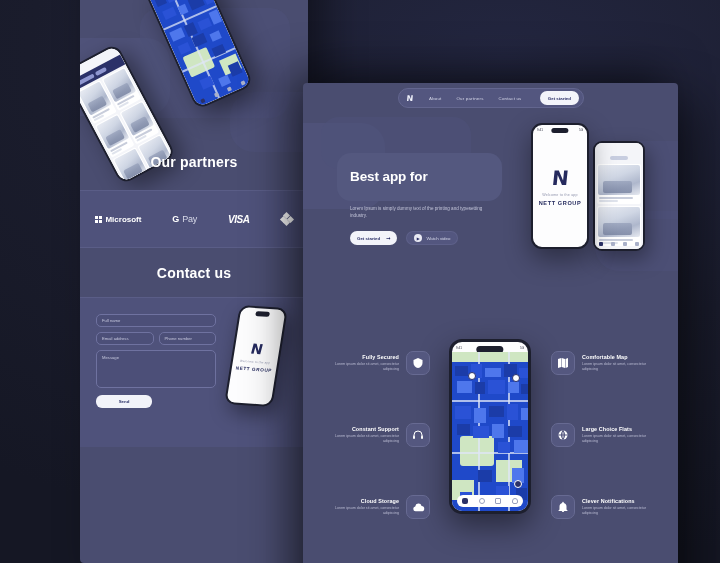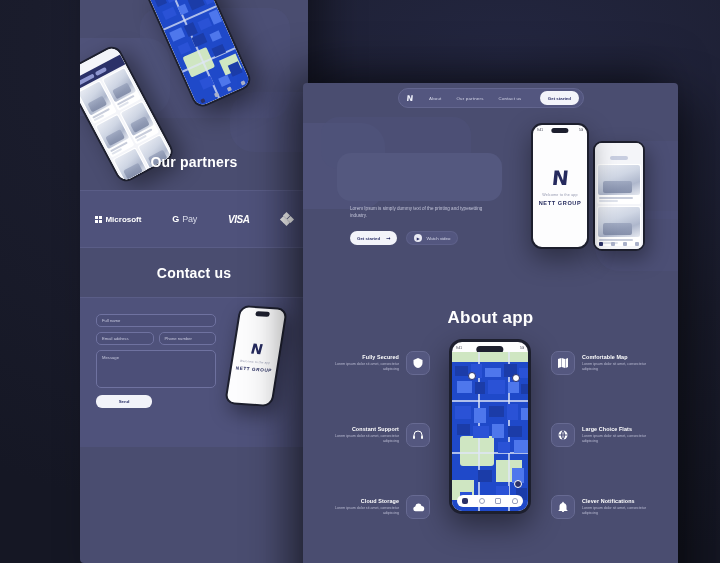--- a/index.html
+++ b/index.html
@@ -415,20 +415,21 @@
       <div class="nav-links">
         <a href="#">About</a>
         <a href="#">Our partners</a>
         <a href="#">Contact us</a>
       </div>
       <div class="nav-cta">Get started</div>
     </div>
 
     <div class="hero-card">
       <div>
+        <div class="hero-h1">Best app for</div>
       </div>
     </div>
 
     <div class="hero-p">Lorem Ipsum is simply dummy text of the printing and typesetting industry.</div>
 
     <div class="hero-btns">
       <div class="btn-primary">
         <span>Get started</span>
         <span class="arw">➞</span>
       </div>
@@ -473,21 +474,20 @@
         <i>9:41</i>
         <i>5G</i>
       </div>
       <div class="splash">
         <div class="logo-n" style="font-size:20px;">N</div>
         <div class="sub1" style="font-size:3.6px;">Welcome to the app</div>
         <div class="sub2" style="font-size:5.6px;">NETT GROUP</div>
       </div>
     </div>
 
-    <div class="h-section about-title">About app</div>
 
     <div class="phone about-phone" style="border-radius:13px; border-width:3px; box-shadow:0 12px 30px rgba(0,0,0,.45);">
       <div class="notch" style="width:36%; height:7px; top:4px;"></div>
       <div class="statusbar" style="height:9px;">
         <i style="line-height:9px;">9:41</i>
         <i style="line-height:9px;">5G</i>
       </div>
       <div class="mapscreen" style="top:10px;">
         <div class="green" style="left:0; top:0; width:100%; height:10px;"></div>
         <div class="green" style="left:8px; top:84px; width:34px; height:30px; border-radius:3px;"></div>

